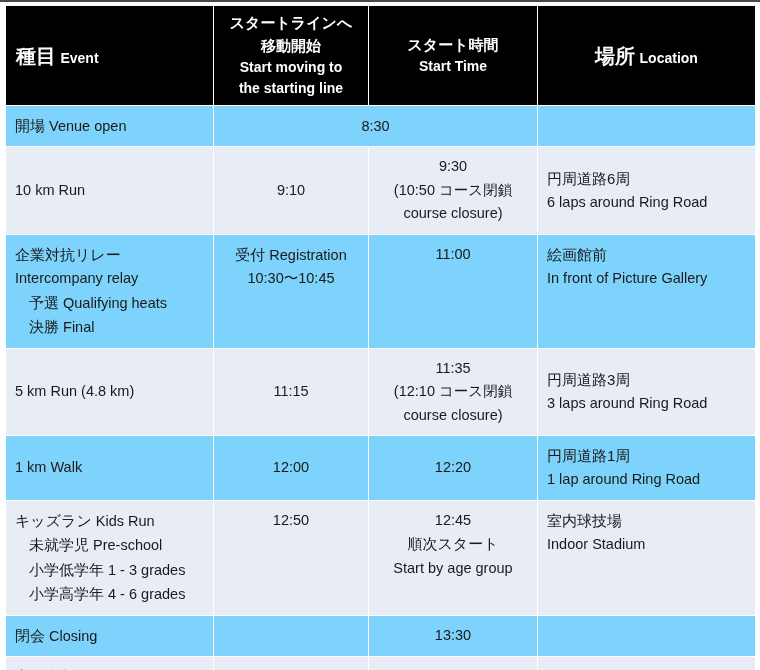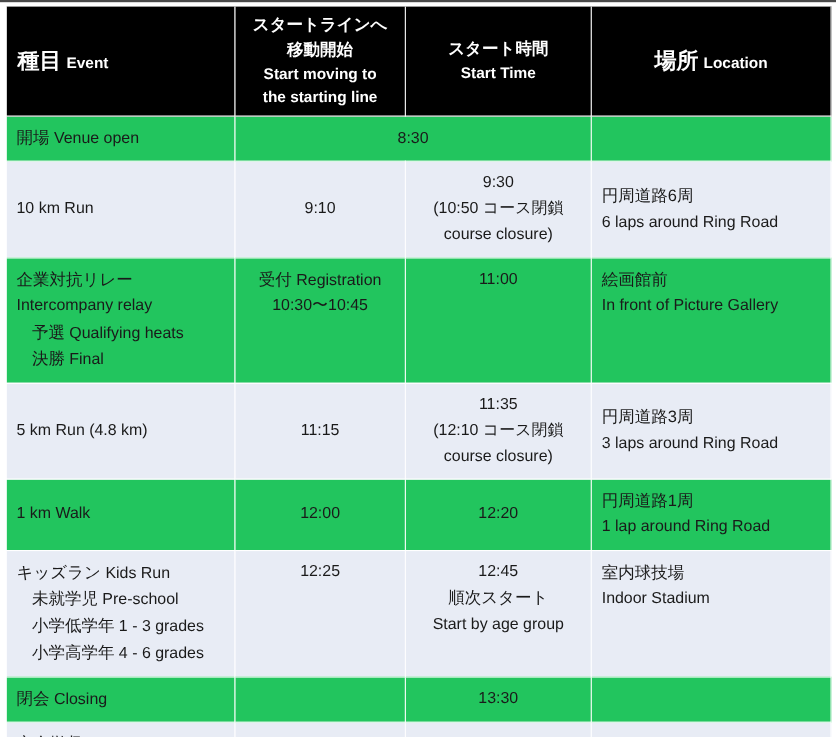--- a/index.html
+++ b/index.html
@@ -64,21 +64,21 @@
   .jp-md { font-size: 15px; }
 
   
   tbody td {
     border: 1px solid #ffffff;
     padding: 8px 9px;
     vertical-align: top;
     font-size: 14.5px;
     line-height: 1.62;
   }
-  tbody tr.band-dark  td { background: #22c55e; }
+  tbody tr.band-dark  td { background: #7dd3fc; }
   tbody tr.band-light td { background: #e8ecf5; }
 
   td.c-mid   { text-align: center; vertical-align: middle; }
   td.c-top   { text-align: center; vertical-align: top; }
   td.l-mid   { vertical-align: middle; }
   td.l-top   { vertical-align: top; }
 
   .jp { font-size: 15px; }
   .en { font-size: 14.5px; }
   .indent1 { padding-left: 14px; display: block; }
@@ -204,21 +204,21 @@
       </tr>
 
       <tr class="band-light">
         <td class="l-top">
           <span class="lineblk"><span class="jp">キッズラン</span> <span class="en">Kids Run</span></span>
           <span class="lineblk indent1"><span class="jp">未就学児</span> <span class="en">Pre-school</span></span>
           <span class="lineblk indent1"><span class="jp">小学低学年</span> <span class="en">1 - 3 grades</span></span>
           <span class="lineblk indent1"><span class="jp">小学高学年</span> <span class="en">4 - 6 grades</span></span>
         </td>
         <td class="c-top">
-          <span>12:25</span>
+          <span>12:50</span>
         </td>
         <td class="c-top">
           <span class="lineblk">12:45</span>
           <span class="lineblk jp">順次スタート</span>
           <span class="lineblk en">Start by age group</span>
         </td>
         <td class="l-top">
           <span class="lineblk jp">室内球技場</span>
           <span class="lineblk en">Indoor Stadium</span>
         </td>

